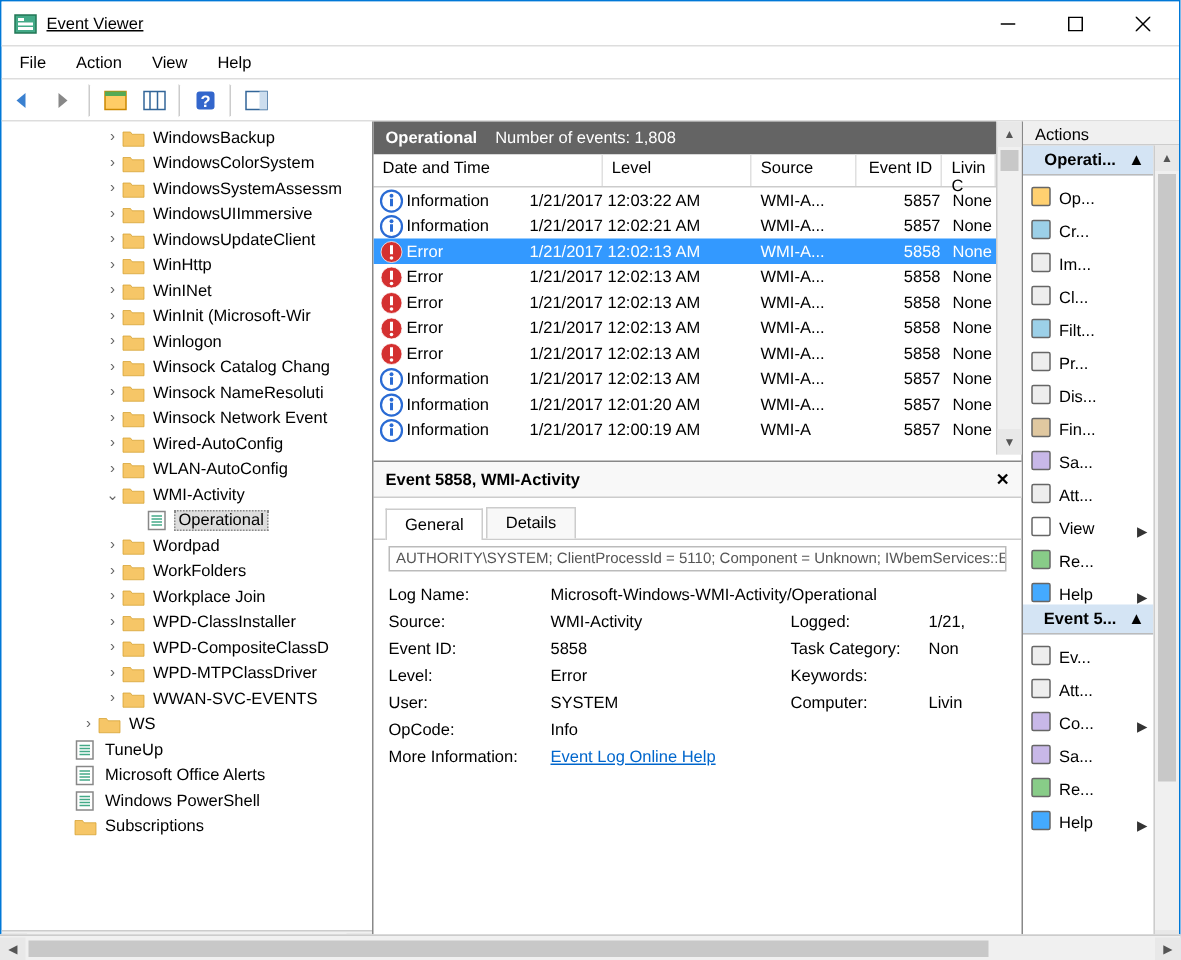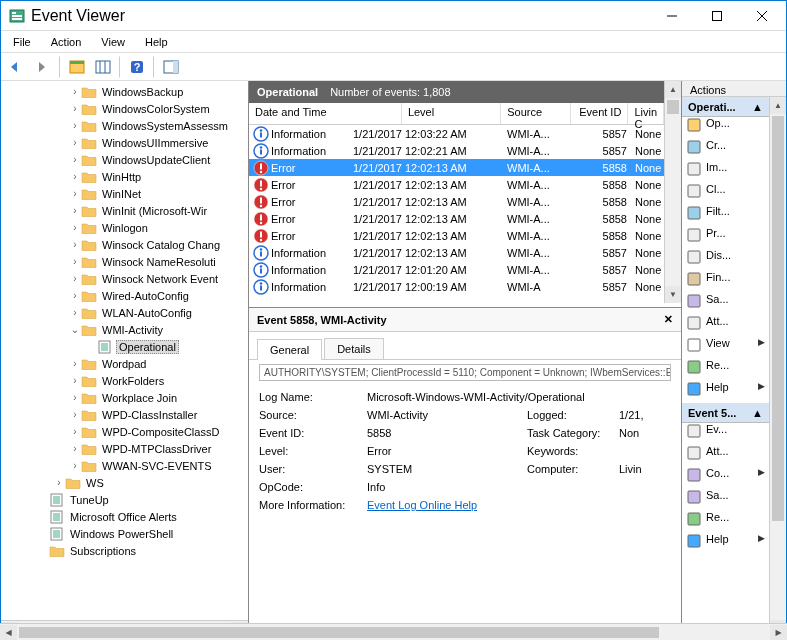--- a/index.html
+++ b/index.html
@@ -1,19 +1,19 @@
 <!DOCTYPE html>
 <html><head>
 <meta charset="utf-8">
 <style>
 * { margin: 0; padding: 0; box-sizing: border-box; font-family: 'Segoe UI', Tahoma, sans-serif; font-size: 11px; }
 body { background: #fff; width: 787px; height: 640px; overflow: hidden; border: 1px solid #0078d7; }
 .titlebar { height: 30px; background: #fff; display: flex; align-items: center; padding: 0 2px; border-bottom: 1px solid #ddd; }
 .titlebar .ico { width: 16px; height: 16px; margin: 0 6px; }
-.titlebar .title { flex: 1; font-size: 16px; }
+.titlebar .title { flex: 1; font-size: 11px; text-decoration: underline; }
 .titlebar .wbtn { width: 45px; height: 28px; display: flex; align-items: center; justify-content: center; cursor: default; }
 .menubar { height: 22px; display: flex; align-items: center; padding: 0 4px; gap: 4px; border-bottom: 1px solid #ddd; }
 .menubar span { padding: 2px 8px; cursor: default; }
 .toolbar { height: 28px; display: flex; align-items: center; padding: 2px 4px; gap: 2px; border-bottom: 1px solid #ddd; }
 .tbtn { width: 24px; height: 22px; display: flex; align-items: center; justify-content: center; border: 1px solid transparent; }
 .tbtn.sep { border-left: 1px solid #ccc; width: 2px; margin: 0 2px; }
 .main { display: flex; height: calc(100% - 82px); }
 .tree { width: 248px; border-right: 1px solid #888; overflow: auto; position: relative; }
 .tree-inner { padding: 2px 0 2px 0; }
 .tnode { display: flex; align-items: center; height: 17px; white-space: nowrap; cursor: default; }
@@ -45,23 +45,23 @@
 .tabs { display: flex; padding: 6px 8px 0 8px; border-bottom: 1px solid #ccc; }
 .tab { padding: 4px 12px; border: 1px solid #ccc; border-bottom: none; background: #f8f8f8; margin-right: 2px; cursor: default; }
 .tab.active { background: #fff; position: relative; top: 1px; }
 .dbody { padding: 4px 10px; overflow: auto; flex: 1; }
 .dtruncated { border: 1px solid #bbb; padding: 2px 4px; color: #555; font-size: 10px; white-space: nowrap; overflow: hidden; margin-bottom: 10px; }
 .dgrid { display: grid; grid-template-columns: 108px 160px 92px 60px; row-gap: 6px; }
 .dgrid .k { color: #000; }
 .dgrid .link { color: #0066cc; text-decoration: underline; cursor: pointer; }
 .actions { width: 104px; display: flex; flex-direction: column; }
 .ahdr { height: 16px; background: #f0f0f0; border-bottom: 1px solid #ccc; padding: 3px 8px; font-weight: normal; }
-.asection { background: #d4e4f4; height: 20px; display: flex; align-items: center; padding: 0 6px; border-bottom: 1px solid #bbb; }
+.asection { background: #d4e4f4; height: 20px; display: flex; align-items: center; padding: 0 6px; border-bottom: 1px solid #bbb; text-align: center; }
 .asection .t { flex: 1; font-weight: bold; overflow: hidden; }
-.aitem { height: 22px; display: flex; align-items: flex-start; padding: 0 4px; gap: 4px; cursor: pointer; }
+.aitem { height: 22px; display: flex; align-items: flex-end; padding: 0 4px; gap: 4px; cursor: pointer; }
 .aitem .ic { width: 16px; height: 16px; flex-shrink: 0; }
 .aitem .t { flex: 1; overflow: hidden; white-space: nowrap; }
 .aitem .chev { font-size: 9px; color: #333; }
 .awrap { display: flex; flex: 1; min-height: 0; }
 .alist { flex: 1; overflow: hidden; }
 
 .folder-svg { fill: #f6c667; stroke: #d4a030; }
 </style>
 </head>
 <body>

